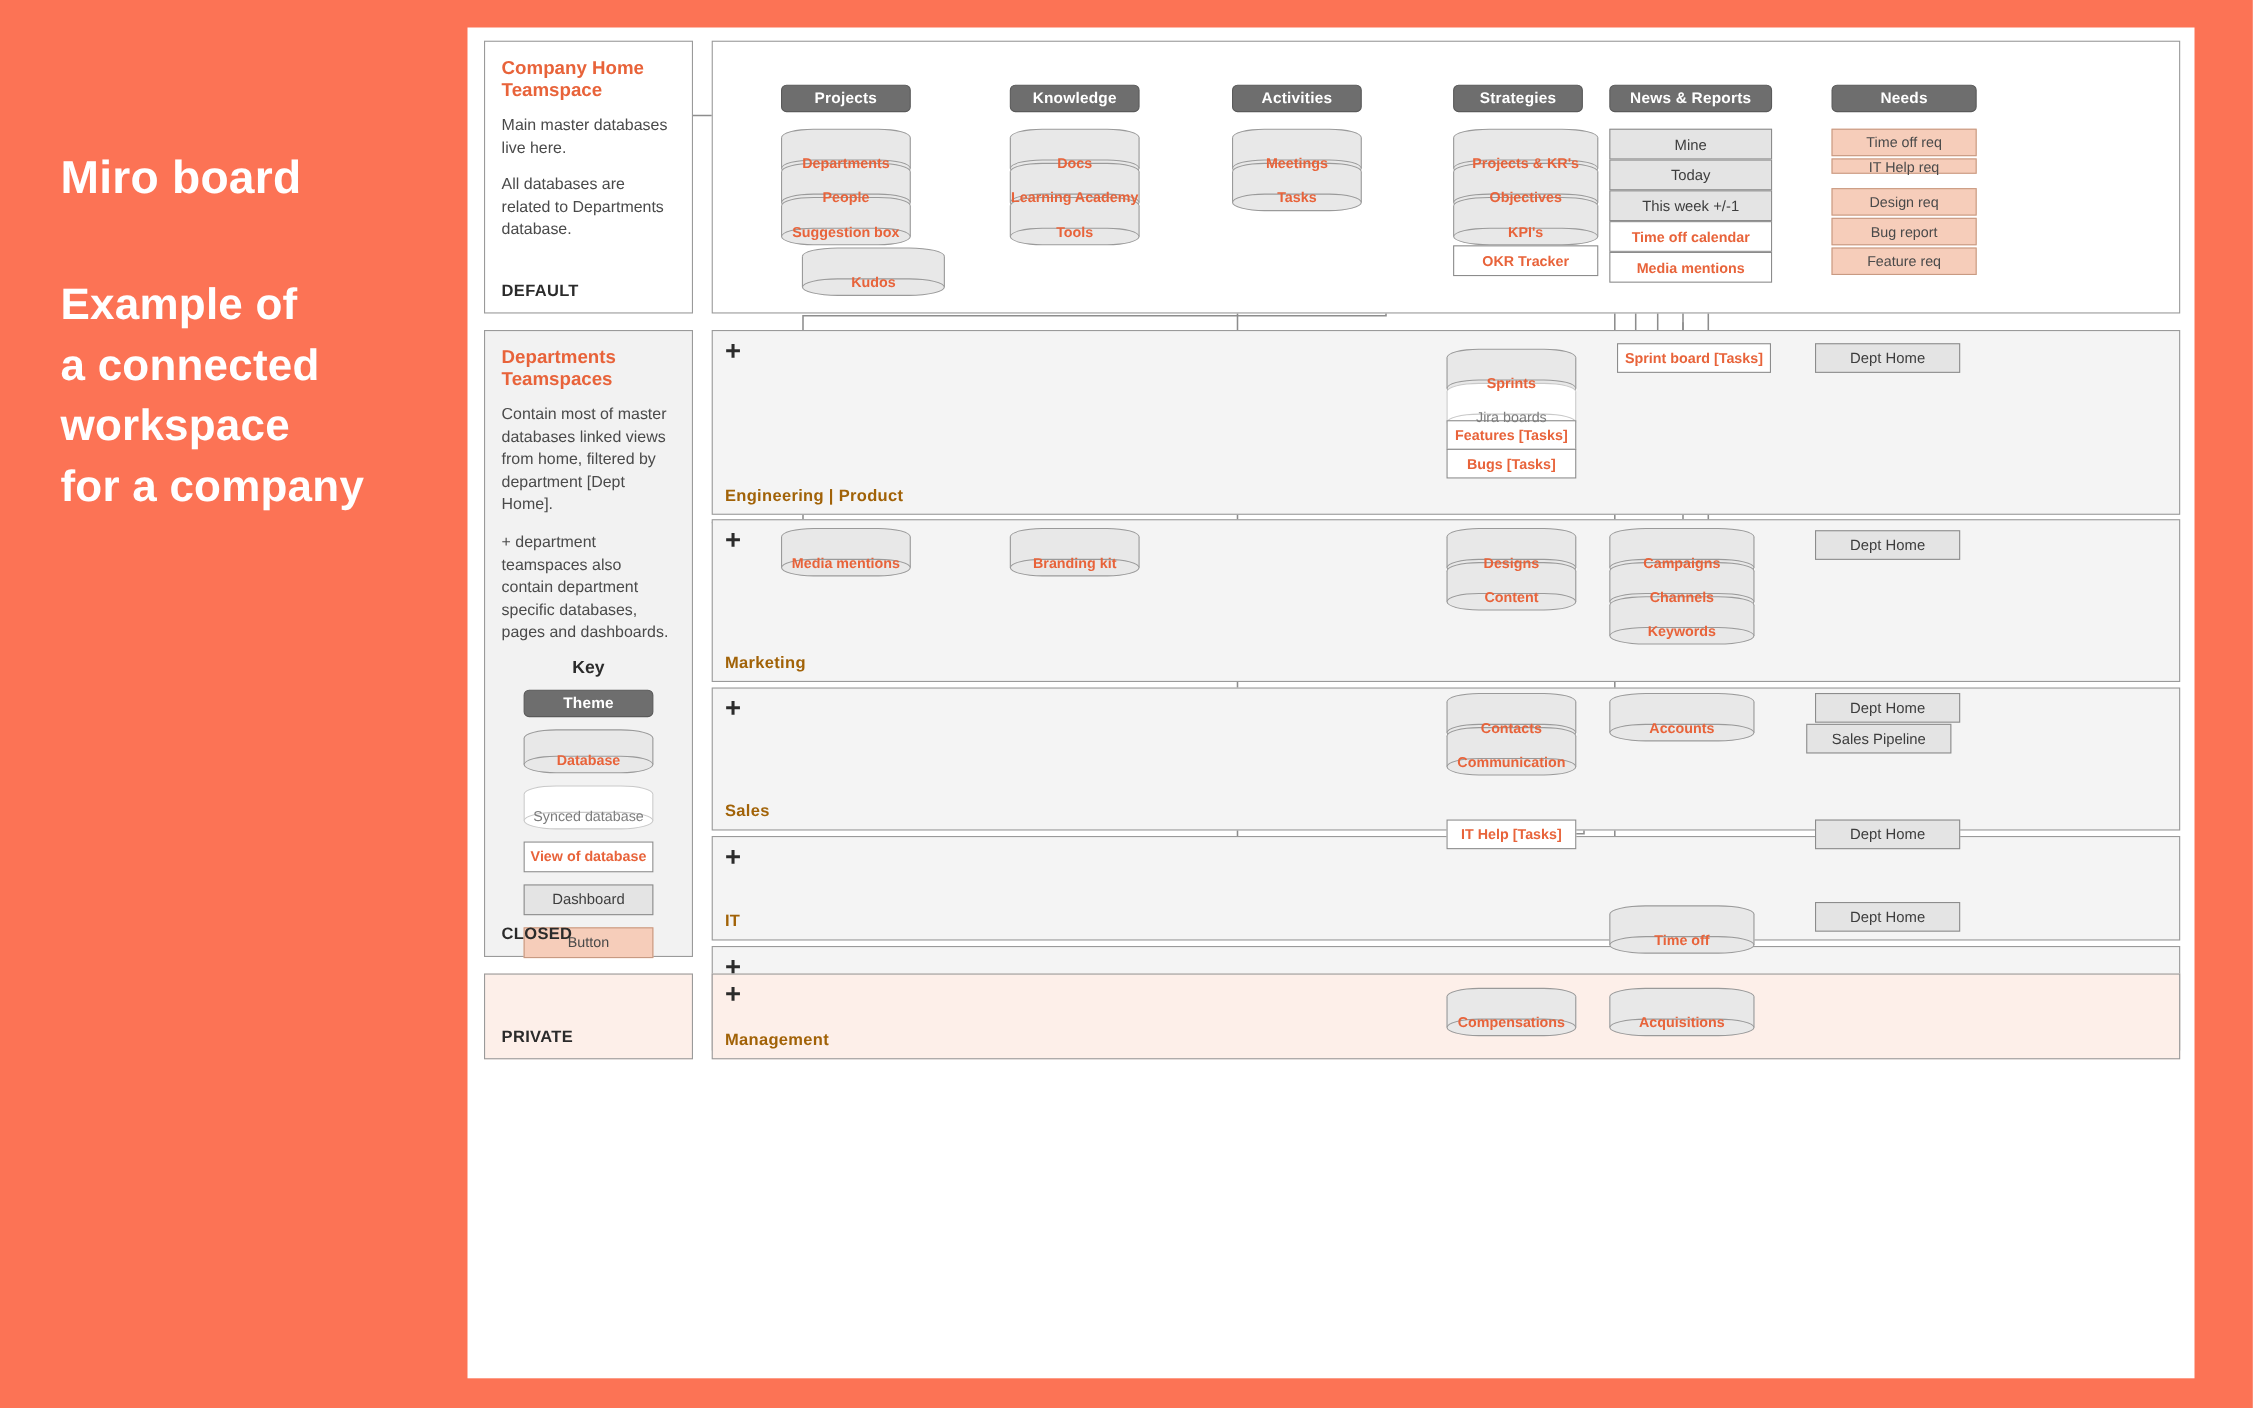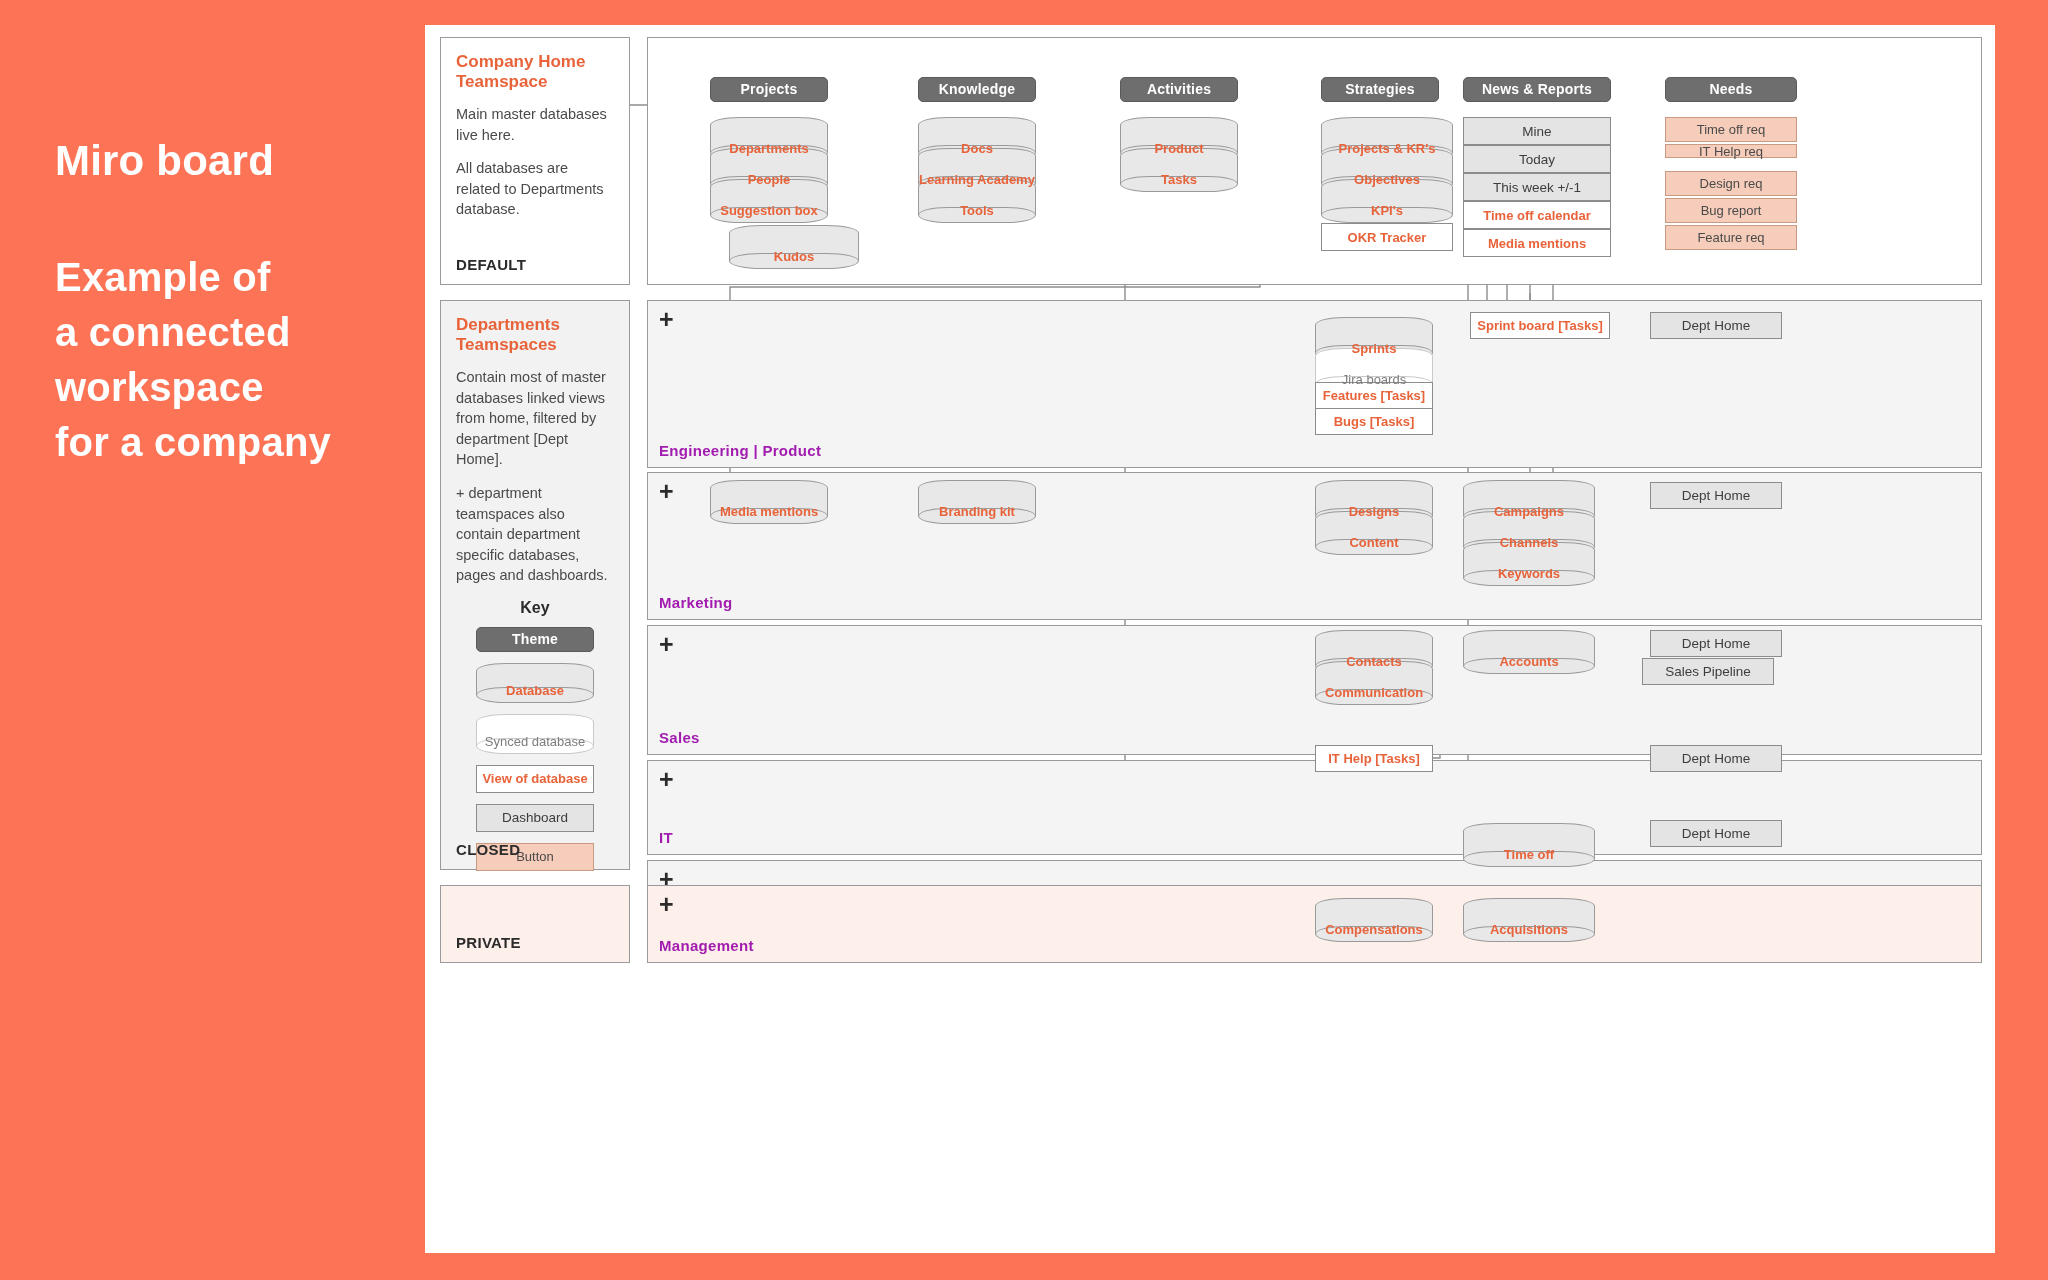--- a/index.html
+++ b/index.html
@@ -16,21 +16,21 @@
   .hero-sub{margin-top:62px;font-size:40px;font-weight:bold;line-height:1.38;letter-spacing:.2px;}
 
   
   .canvas{position:absolute;left:425px;top:25px;width:1570px;height:1228px;background:#ffffff;}
 
   
   .panel{position:absolute;box-sizing:border-box;border:1.5px solid #9a9a9a;background:#f4f4f4;}
   .panel.white{background:#ffffff;}
   .panel.pink{background:#fdefe9;}
 
-  .panel-tag{position:absolute;left:11px;bottom:8px;font-size:15px;font-weight:bold;color:#a21caf;letter-spacing:.3px;}
+  .panel-tag{position:absolute;left:11px;bottom:8px;font-size:15px;font-weight:bold;color:#a16207;letter-spacing:.3px;}
   .panel-plus{position:absolute;left:11px;top:6px;font-size:25px;font-weight:bold;color:#2b2b2b;line-height:1;}
 
   
   .note{position:absolute;box-sizing:border-box;border:1.5px solid #9a9a9a;padding:14px 15px;}
   .note.white{background:#ffffff;}
   .note.grey{background:#f2f2f2;}
   .note.pink{background:#fdefe9;}
   .note-title{color:#e8633a;font-weight:bold;font-size:17px;line-height:1.18;margin-bottom:12px;}
   .note-p{color:#4a4a4a;font-size:14.5px;line-height:1.42;margin:0 0 13px 0;}
   .note-tag{position:absolute;left:15px;bottom:11px;font-size:15px;font-weight:bold;color:#2b2b2b;letter-spacing:.3px;}
@@ -290,21 +290,21 @@
           <div class="bot"></div>
       <div class="lbl">Tools</div>
         </div>
       </div>
 
     <div class="db" style="left:695px;top:92px;width:118px;height:44px;">
       <div class="cyl">
           <div class="top"></div>
           <div class="body"></div>
           <div class="bot"></div>
-      <div class="lbl">Product</div>
+      <div class="lbl">Meetings</div>
         </div>
       </div>
     <div class="db" style="left:695px;top:123px;width:118px;height:44px;">
       <div class="cyl">
           <div class="top"></div>
           <div class="body"></div>
           <div class="bot"></div>
       <div class="lbl">Tasks</div>
         </div>
       </div>

